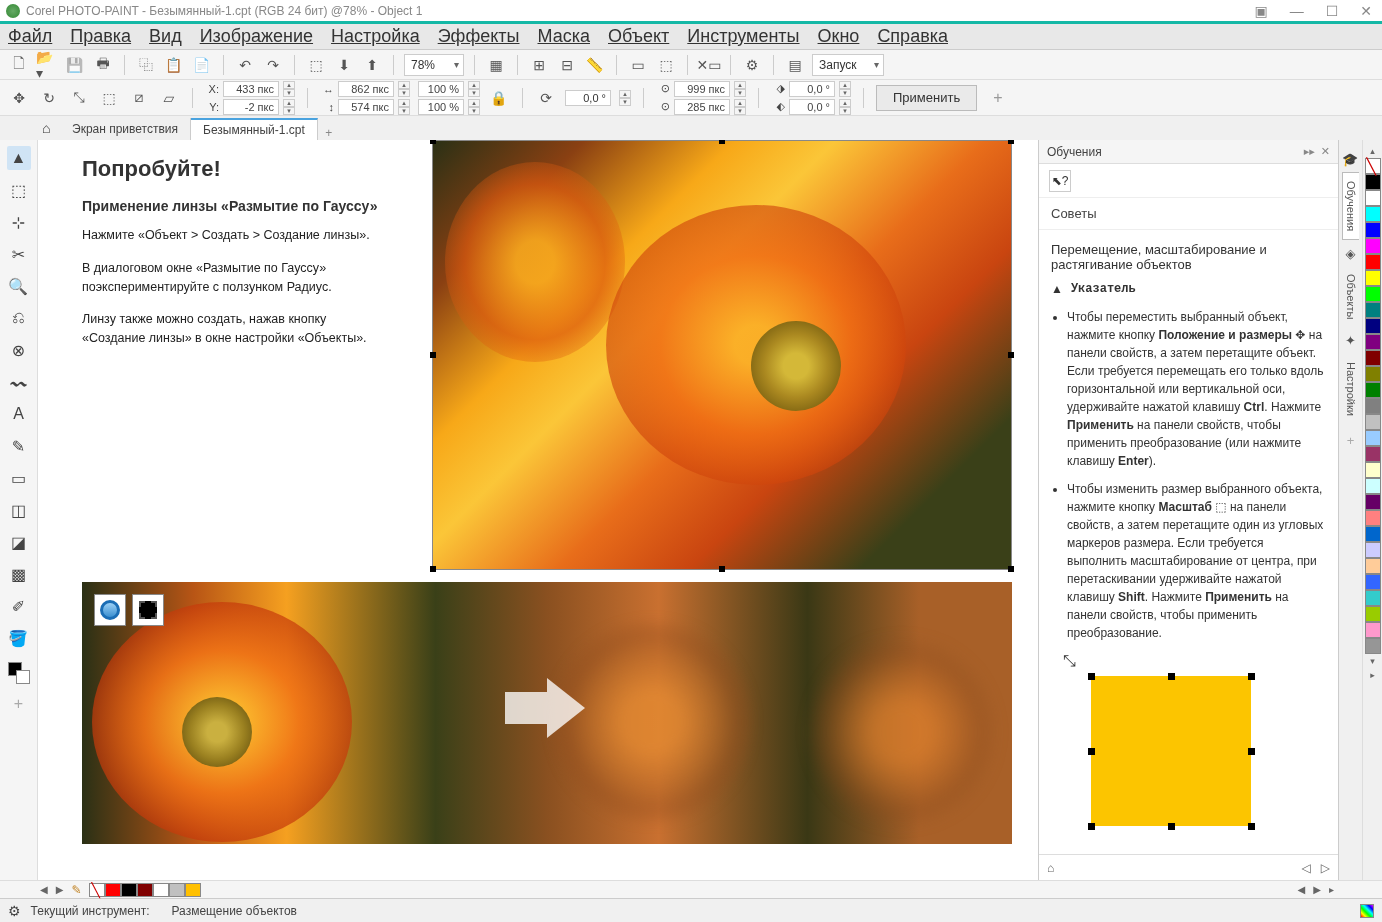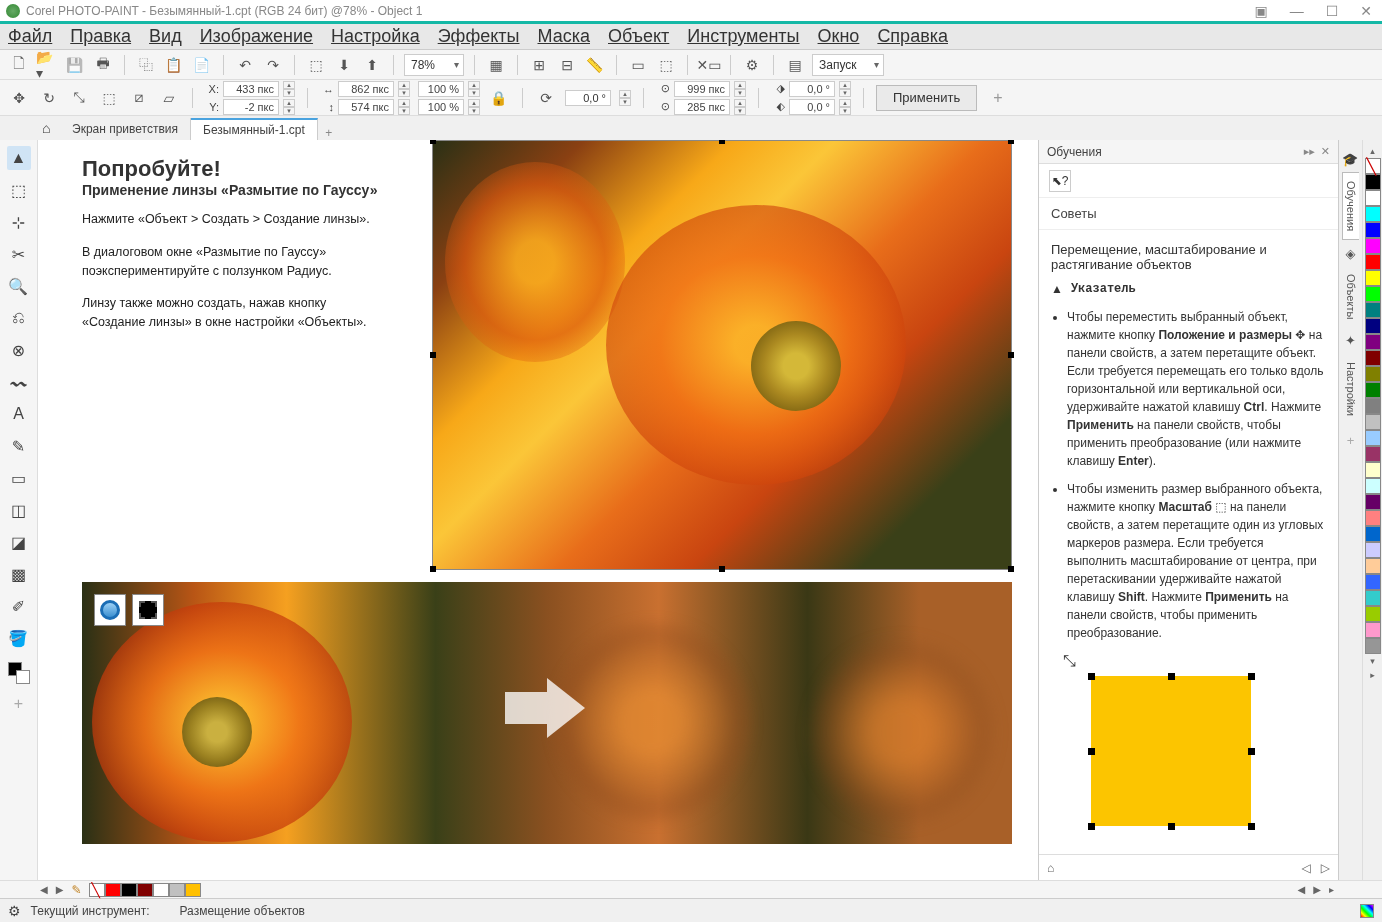--- a/index.html
+++ b/index.html
@@ -43,21 +43,21 @@
 
 .toolbox { width: 38px; background: #f5f5f5; display: flex; flex-direction: column; align-items: center; padding-top: 6px; gap: 8px; border-right: 1px solid #ddd; }
 .tool { width: 24px; height: 24px; display: flex; align-items: center; justify-content: center; font-size: 16px; color: #444; cursor: pointer; border-radius: 2px; }
 .tool.active { background: #d0e4f5; }
 .swatch-pair { position: relative; width: 22px; height: 22px; margin-top: 4px; }
 .swatch-pair .fg { position: absolute; width: 14px; height: 14px; background: #000; border: 1px solid #888; top: 0; left: 0; }
 .swatch-pair .bg { position: absolute; width: 14px; height: 14px; background: #fff; border: 1px solid #888; bottom: 0; right: 0; }
 
 .canvas-area { flex: 1; background: #fff; position: relative; overflow: hidden; }
 .help-panel { position: absolute; left: 44px; top: 0; width: 320px; padding: 16px 10px 10px 0; }
-.help-panel h1 { font-size: 22px; font-weight: bold; }
+.help-panel h1 { font-size: 22px; font-weight: bold; margin-bottom: 16px; }
 .help-panel h2 { font-size: 14px; font-weight: bold; margin-bottom: 12px; }
 .help-panel p { font-size: 12.5px; line-height: 1.5; margin-bottom: 14px; color: #222; }
 
 .flower-img { position: absolute; left: 394px; top: 0; width: 580px; height: 430px; background: linear-gradient(135deg, #2a3015 0%, #8a4012 15%, #f7a818 30%, #fbc638 40%, #e86d1a 55%, #c94510 68%, #3a4018 85%); border: 1px solid #888; }
 .flower-img .petal-center { position: absolute; left: 55%; top: 42%; width: 90px; height: 90px; background: radial-gradient(circle, #d4b838 20%, #aa8820 50%, #7a6010 80%); border-radius: 50%; }
 .flower-img .petal-overlay1 { position: absolute; left: 30%; top: 15%; width: 300px; height: 280px; background: radial-gradient(ellipse, rgba(252,180,40,0.9) 10%, rgba(240,110,20,0.85) 45%, rgba(200,60,10,0.6) 75%, transparent 90%); border-radius: 50%; }
 .flower-img .petal-overlay2 { position: absolute; left: 2%; top: 5%; width: 180px; height: 200px; background: radial-gradient(ellipse, rgba(250,170,30,0.85) 15%, rgba(220,90,15,0.7) 55%, transparent 85%); border-radius: 50%; }
 .sel-handle { position: absolute; width: 6px; height: 6px; background: #000; }
 
 .flower-img2 { position: absolute; left: 44px; top: 442px; width: 930px; height: 262px; background: linear-gradient(90deg, #2a3015 0%, #b85515 12%, #f5a020 22%, #3a4018 38%, #8a5020 50%, #c97030 62%, #3a3815 78%, #a86028 90%); overflow: hidden; }
@@ -476,16 +476,16 @@
   <div class="pal-sw" style="background:#ffc000"></div>
   <span style="flex:1"></span>
   <span class="nav">◀</span>
   <span class="nav">▶</span>
   <span class="nav">▸</span>
 </div>
 
 <div class="statusbar">
   <span class="gear">⚙</span>
   <span>Текущий инструмент:</span>
-  <span style="margin-left:20px">Размещение объектов</span>
+  <span style="margin-left:12px">Размещение объектов</span>
   <span style="flex:1"></span>
   <span style="width:14px;height:14px;background:linear-gradient(45deg,#f00,#ff0,#0f0,#0ff,#00f,#f0f);border:1px solid #888"></span>
 </div>
 
 </body></html>

